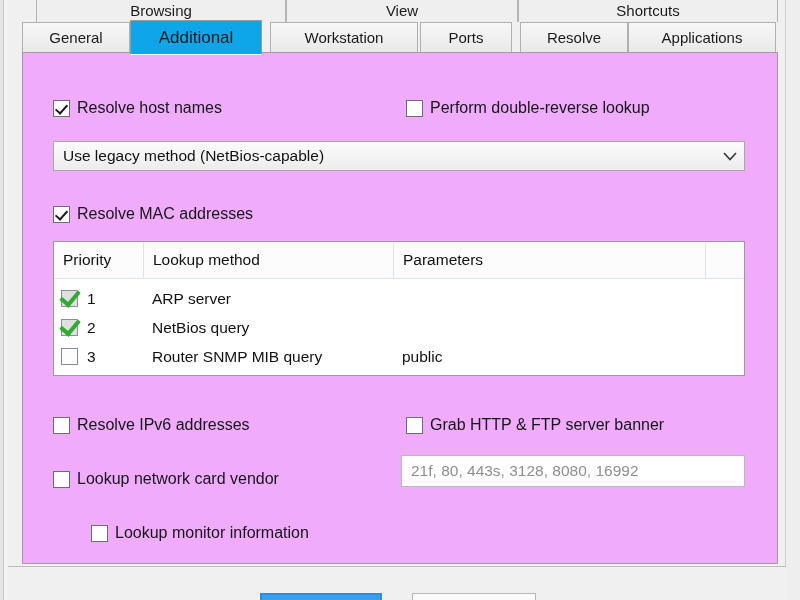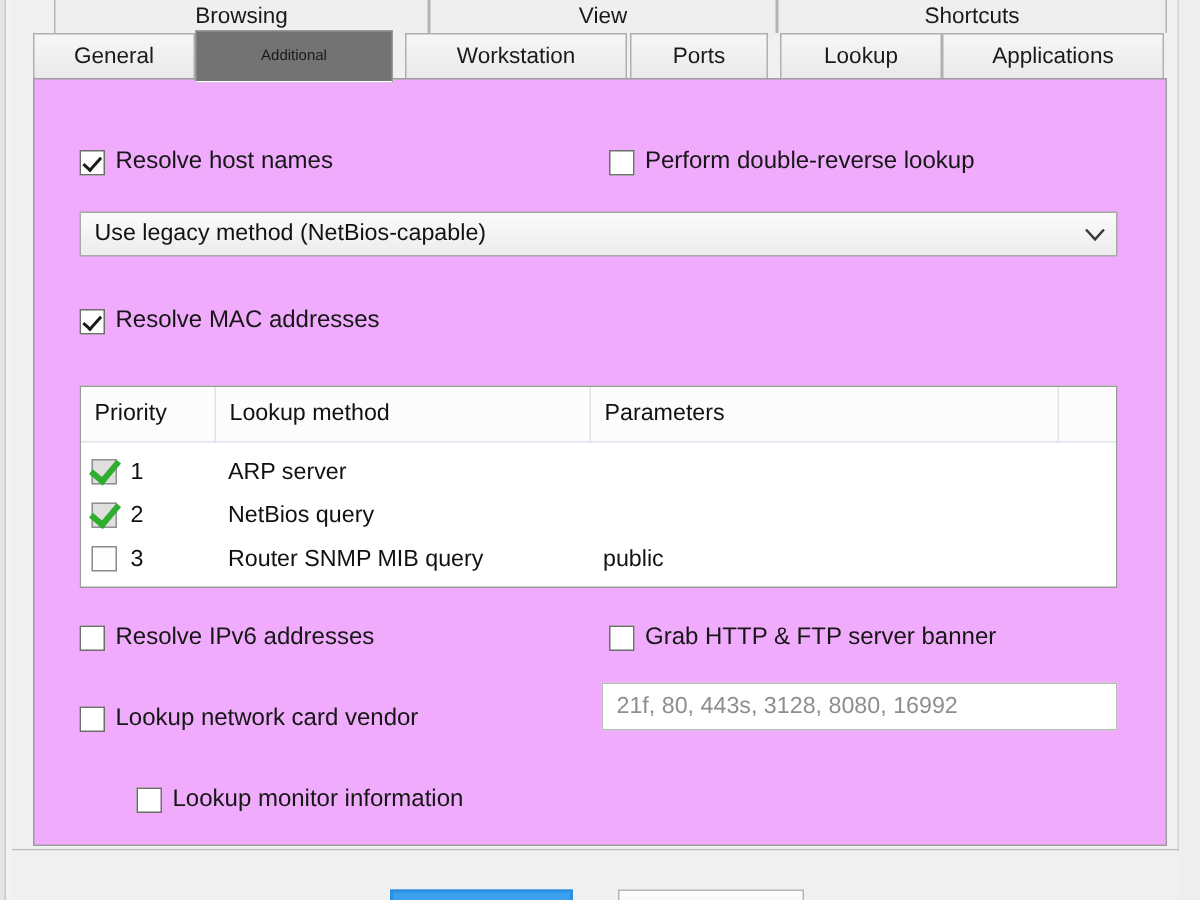--- a/index.html
+++ b/index.html
@@ -47,25 +47,25 @@
     position:absolute; top:2px; height:31px;
     background:linear-gradient(#f7f7f7,#e9e9e9);
     border:1px solid #b0b0b0;
     border-bottom:1px solid #9a9a9a;
     display:flex; align-items:center; justify-content:center;
     font-size:15px; color:#1a1a1a;
     cursor:default;
   }
   .tab.active {
     top:0; height:35px;
-    background:#737373;
+    background:#0ea5e9;
     border:1px solid #9a9a9a;
     border-bottom:1px solid #ffffff;
     z-index:5;
-    font-size:10px;
+    font-size:17px;
   }
 
   
   .panel {
     position:absolute;
     left:22px; top:52px;
     width:756px; height:512px;
     background:#f0abfc;
     border:1px solid #9e9e9e;
     z-index:2;
@@ -124,21 +124,20 @@
   .combo-arrow svg { display:block; }
 
   
   .tbl {
     position:absolute;
     left:30px; top:188px;
     width:692px; height:135px;
     border:1px solid #9a9a9a;
     background:#ffffff;
     overflow:hidden;
-    margin-top:16px;
   }
   .tbl-head {
     position:relative;
     height:37px;
     background:#fcfcfd;
     border-bottom:1px solid #dde3ea;
     display:flex;
     align-items:center;
   }
   .th {
@@ -243,21 +242,21 @@
     <div class="tab active" style="left:122px; width:132px;">
       <span>Additional</span>
     </div>
     <div class="tab" style="left:262px; width:148px;">
       <span>Workstation</span>
     </div>
     <div class="tab" style="left:412px; width:92px;">
       <span>Ports</span>
     </div>
     <div class="tab" style="left:512px; width:108px;">
-      <span>Lookup</span>
+      <span>Resolve</span>
     </div>
     <div class="tab" style="left:620px; width:148px;">
       <span>Applications</span>
     </div>
   </div>
 
   <div class="panel">
 
     <div class="cbrow" style="left:30px; top:46px;">
       <span class="cbox checked"></span>

